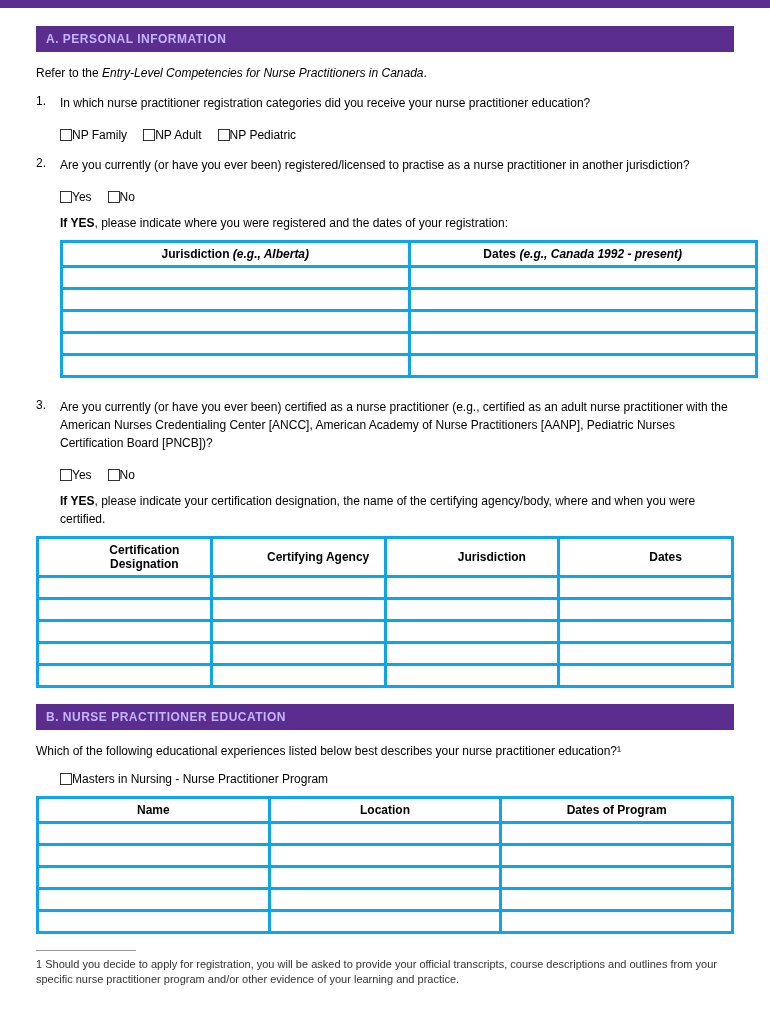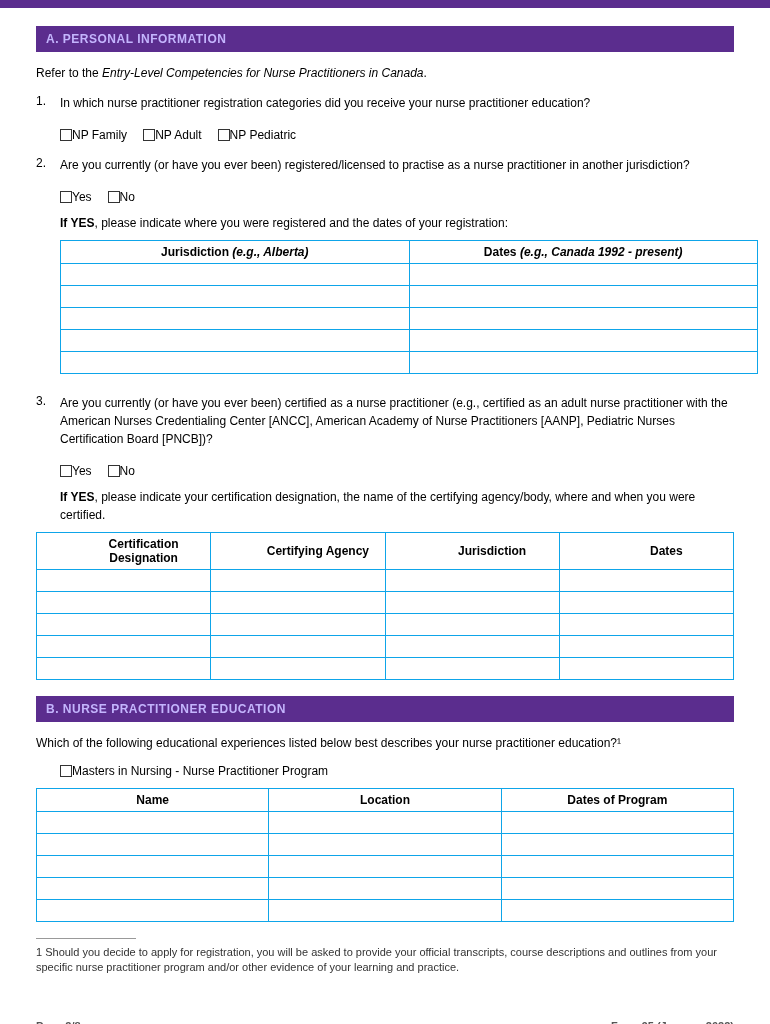--- a/index.html
+++ b/index.html
@@ -99,21 +99,21 @@
       width: 100%;
       margin-left: 24px;
       margin-bottom: 16px;
     }
 
     table.full-width {
       margin-left: 0;
     }
 
     th, td {
-      border: 1px solid #0ea5e9;
+      border: 3px solid #0ea5e9;
       padding: 4px 8px;
       font-size: 12px;
       height: 22px;
     }
 
     th {
       background: #fff;
       font-weight: bold;
       text-align: center;
     }

